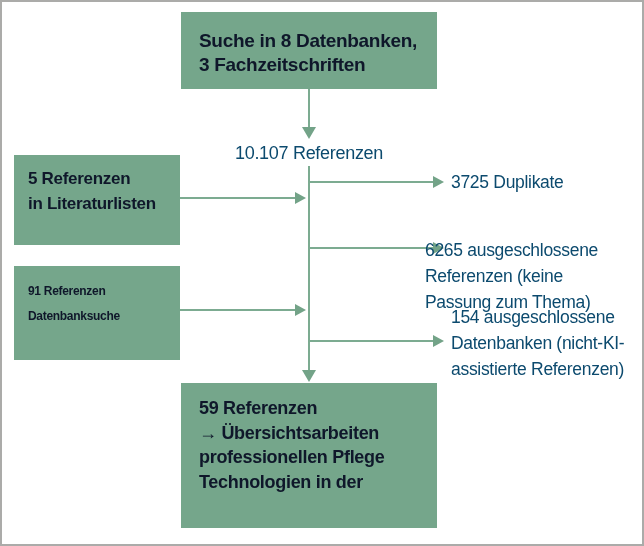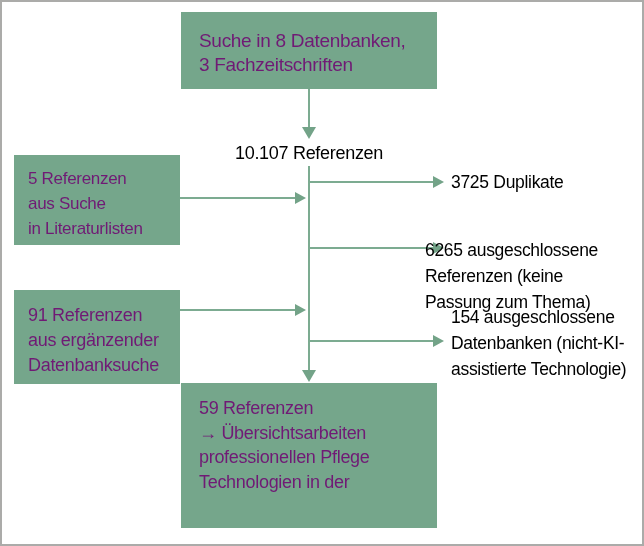--- a/index.html
+++ b/index.html
@@ -12,22 +12,22 @@
   }
   .frame{
     position:absolute;inset:0;
     border:2px solid #ababa9;
     pointer-events:none;
   }
   
   .gbox{
     position:absolute;
     background:#75a68b;
-    color:#701a75;
-    font-weight:normal;
+    color:#0f172a;
+    font-weight:bold;
     letter-spacing:-0.3px;
     box-sizing:border-box;
   }
   .gbox .bl{white-space:nowrap;}
   
   .vline,.hline{position:absolute;background:#7cab91;}
   .ah-down{
     position:absolute;width:0;height:0;
     border-left:7px solid transparent;
     border-right:7px solid transparent;
@@ -35,21 +35,21 @@
   }
   .ah-right{
     position:absolute;width:0;height:0;
     border-top:6px solid transparent;
     border-bottom:6px solid transparent;
     border-left:11px solid #73a388;
   }
   
   .dlabel{
     position:absolute;
-    color:#000000;
+    color:#0c4a6e;
     font-size:17.5px;
     letter-spacing:-0.3px;
     line-height:26px;
   }
   .dlabel .bl{white-space:nowrap;}
   .total{ text-align:center; }
 </style>
 </head>
 <body>
 
@@ -65,30 +65,28 @@
 
   <div class="dlabel total" style="left:224px;top:140px;width:170px;font-size:18px;">
     <span>10.107 Referenzen</span>
   </div>
 
   <div class="vline" style="left:308px;top:166px;width:2px;height:205px;"></div>
   <div class="ah-down" style="left:302px;top:370px;"></div>
 
   <div class="gbox" style="left:14px;top:155px;width:166px;height:90px;padding:11px 0 0 14px;font-size:17px;line-height:25px;">
     <div class="bl">5 Referenzen</div>
-    <div class="bl">aus Suche</div>
     <div class="bl">in Literaturlisten</div>
   </div>
 
   <div class="hline" style="left:180px;top:197px;width:115px;height:2px;"></div>
   <div class="ah-right" style="left:295px;top:192px;"></div>
 
-  <div class="gbox" style="left:14px;top:266px;width:166px;height:94px;padding:13px 0 0 14px;font-size:18px;line-height:25px;margin-top:24px;">
+  <div class="gbox" style="left:14px;top:266px;width:166px;height:94px;padding:13px 0 0 14px;font-size:12px;line-height:25px;">
     <div class="bl">91 Referenzen</div>
-    <div class="bl">aus ergänzender</div>
     <div class="bl">Datenbanksuche</div>
   </div>
 
   <div class="hline" style="left:180px;top:309px;width:115px;height:2px;"></div>
   <div class="ah-right" style="left:295px;top:304px;"></div>
 
   <div class="hline" style="left:310px;top:181px;width:123px;height:2px;"></div>
   <div class="ah-right" style="left:433px;top:176px;"></div>
   <div class="dlabel" style="left:451px;top:169px;">
     <div class="bl">3725 Duplikate</div>
@@ -100,21 +98,21 @@
     <div class="bl">6265 ausgeschlossene</div>
     <div class="bl">Referenzen (keine</div>
     <div class="bl">Passung zum Thema)</div>
   </div>
 
   <div class="hline" style="left:310px;top:340px;width:123px;height:2px;"></div>
   <div class="ah-right" style="left:433px;top:335px;"></div>
   <div class="dlabel" style="left:451px;top:304px;">
     <div class="bl">154 ausgeschlossene</div>
     <div class="bl">Datenbanken (nicht-KI-</div>
-    <div class="bl">assistierte Technologie)</div>
+    <div class="bl">assistierte Referenzen)</div>
   </div>
 
   <div class="gbox" style="left:181px;top:383px;width:256px;height:145px;padding:13px 8px 0 18px;font-size:18px;line-height:24.5px;">
     <div class="bl">59 Referenzen</div>
     <div class="bl">→ Übersichtsarbeiten</div>
     <div class="bl">professionellen Pflege</div>
     <div class="bl">Technologien in der</div>
   </div>
 
   <div class="frame"></div>

